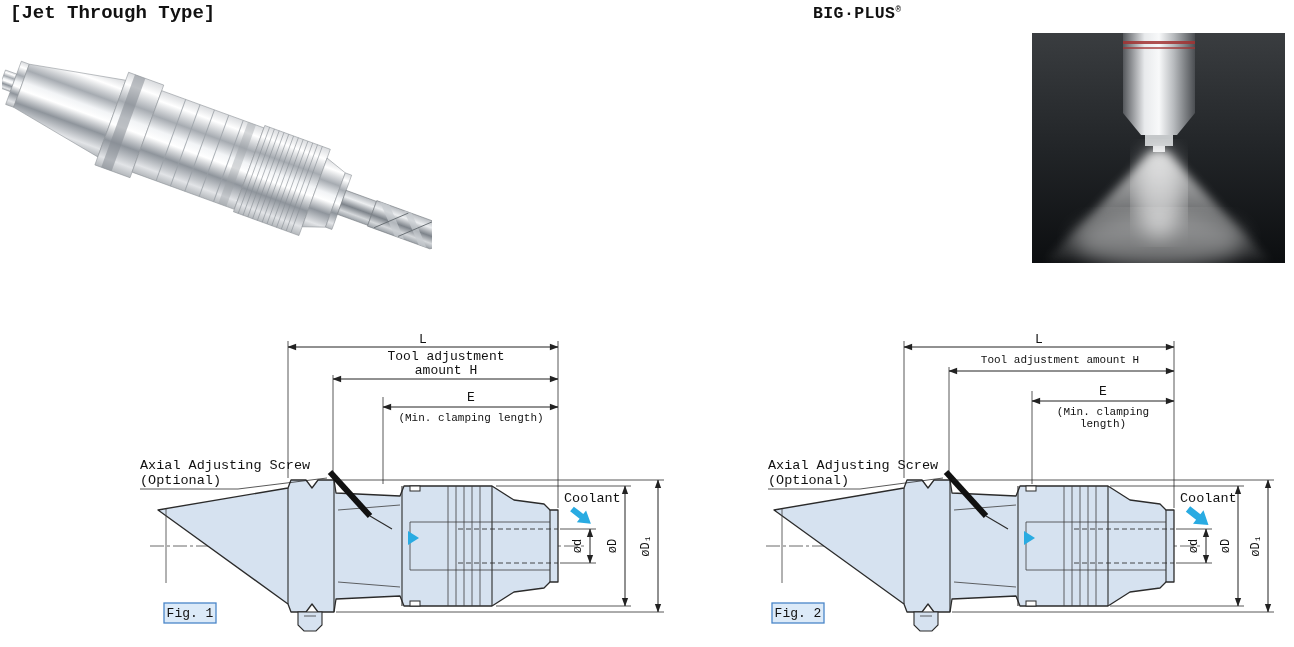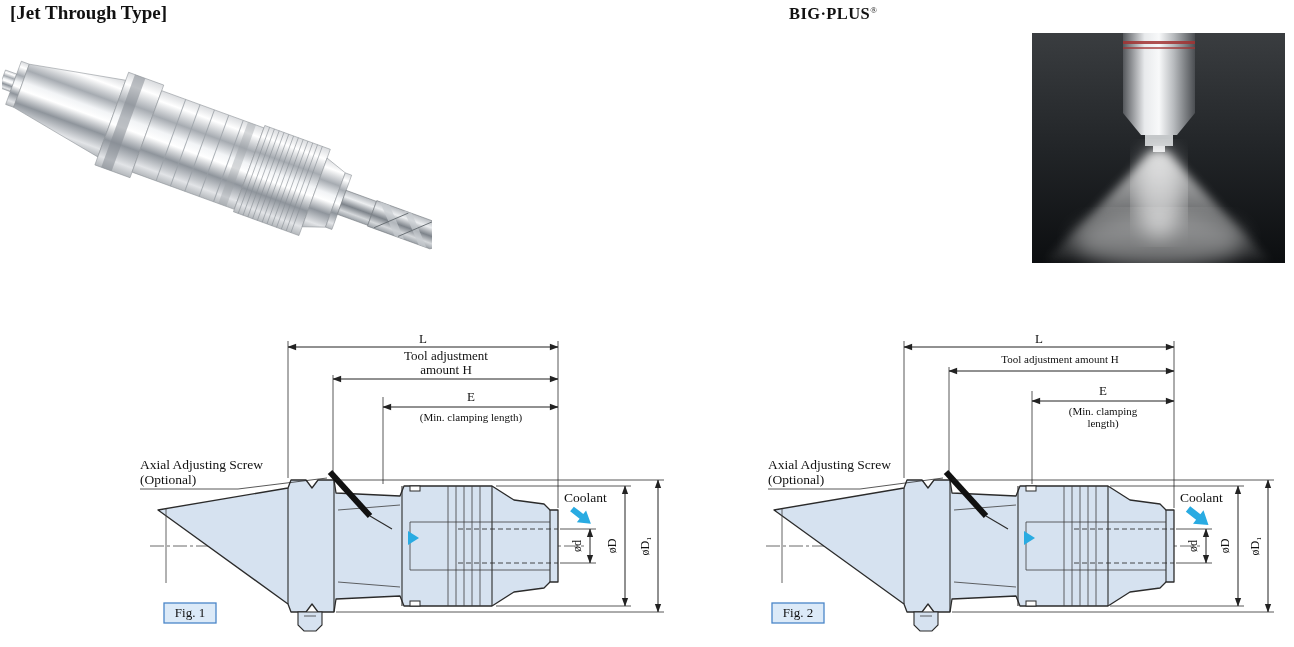--- a/index.html
+++ b/index.html
@@ -1,19 +1,19 @@
 <!DOCTYPE html>
 <html><head>
 <meta charset="utf-8">
 <style>
   html,body{margin:0;padding:0;background:#fff;}
   .page{position:relative;width:1294px;height:647px;background:#fff;overflow:hidden;
-        font-family:Liberation Serif, serif;color:#111;}
+        font-family:Liberation Mono, monospace;color:#111;}
   .heading{position:absolute;left:10px;top:2px;margin:0;font-size:19px;font-weight:700;}
-  .brand{position:absolute;left:789px;top:4px;font-size:16.5px;font-weight:800;letter-spacing:.4px;}
+  .brand{position:absolute;left:813px;top:4px;font-size:16.5px;font-weight:800;letter-spacing:.4px;}
   .brand sup{font-size:9px;font-weight:400;}
   .photo{position:absolute;}
   .holder-photo{left:2px;top:28px;width:430px;height:257px;}
   .spray-photo{left:1032px;top:33px;width:253px;height:230px;}
   .fig{position:absolute;top:330px;}
   .fig1{left:128px;width:580px;height:307px;}
   .fig2{left:760px;width:530px;height:307px;}
   svg{display:block;}
   .hiddefs{position:absolute;width:0;height:0;}
   

